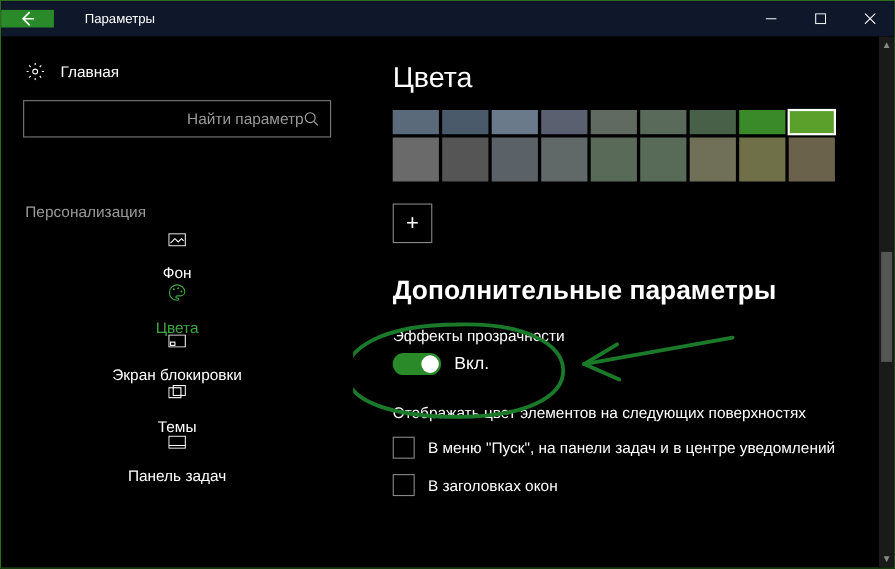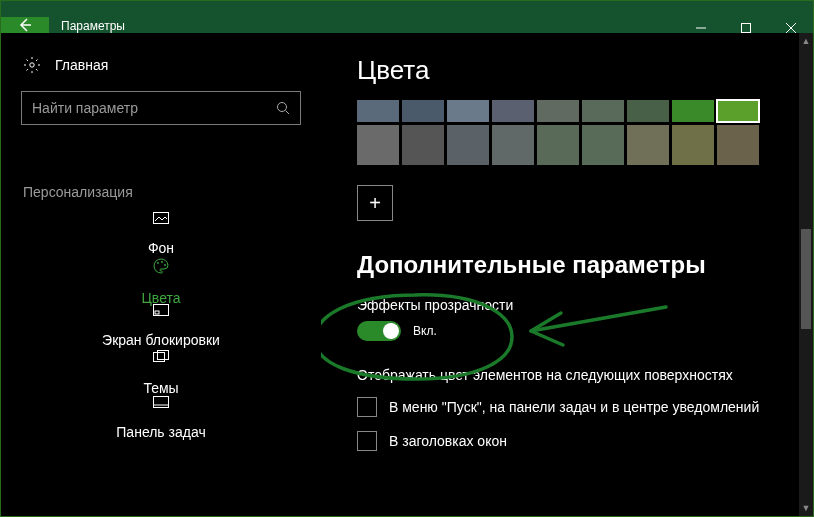--- a/index.html
+++ b/index.html
@@ -1,28 +1,28 @@
 <!DOCTYPE html>
 <html><head>
 <meta charset="utf-8">
 <style>
 * { margin: 0; padding: 0; box-sizing: border-box; font-family: "Segoe UI", Arial, sans-serif; }
 html, body { width: 814px; height: 517px; background: #000; color: #fff; overflow: hidden; }
 .window { width: 814px; height: 517px; border: 1px solid #2a6b1e; background: #000; position: relative; display: flex; flex-direction: column; }
-.titlebar { height: 32px; display: flex; align-items: flex-end; background: #14532d; }
+.titlebar { height: 32px; display: flex; align-items: center; background: #0f172a; gap: 16px; }
 .back-btn { width: 48px; background: #2a8a2a; display: flex; align-items: center; justify-content: center; cursor: pointer; }
 .title-text { flex: 0 0 auto; display: flex; align-items: center; padding-left: 12px; font-size: 12px; color: #fff; }
 .title-spacer { flex: 1; }
 .win-controls { display: flex; }
 .win-btn { width: 45px; display: flex; align-items: center; justify-content: center; cursor: pointer; color: #fff; }
 .body { flex: 1; display: flex; overflow: hidden; }
 .sidebar { width: 320px; padding: 18px 0 0 0; display: flex; flex-direction: column; }
 .home-row { display: flex; align-items: center; gap: 14px; padding: 6px 20px 14px 22px; font-size: 14px; }
 .search-wrap { margin: 4px 20px 18px 20px; height: 34px; border: 1px solid #7a7a7a; display: flex; align-items: center; padding: 0 10px; }
-.search-input { flex: 1; background: transparent; border: none; outline: none; color: #ccc; font-size: 14px; }
+.search-input { flex: 1; background: transparent; border: none; outline: none; color: #ccc; font-size: 14px; text-align: right; }
 .search-input::placeholder { color: #9a9a9a; }
 .group-label { padding: 6px 20px 12px 22px; color: #9a9a9a; font-size: 14px; margin-top: 35px; }
 .nav-item { display: flex; align-items: center; gap: 16px; height: 46px; padding: 0 22px; font-size: 14px; cursor: pointer; color: #fff; flex-direction: column; }
 .nav-item.active { color: #3fa63f; }
 .nav-item.active .nav-icon { color: #3fa63f; }
 .nav-icon { width: 18px; display: flex; justify-content: center; color: #fff; }
 .content-wrap { flex: 1; display: flex; overflow: hidden; }
 .content { flex: 1; padding: 22px 24px 20px 36px; overflow: hidden; position: relative; }
 .h1 { font-size: 26px; font-weight: 400; margin-bottom: 14px; }
 .swatch-grid { display: flex; flex-direction: column; gap: 3px; margin-bottom: 20px; }
@@ -30,21 +30,21 @@
 .swatch { width: 42px; height: 22px; cursor: pointer; }
 .swatch.selected { outline: 2px solid #fff; outline-offset: -1px; }
 .swatch-row2 .swatch { height: 40px; }
 .custom-row { display: flex; align-items: center; gap: 14px; margin-bottom: 30px; }
 .plus-box { width: 36px; height: 36px; border: 1px solid #888; display: flex; align-items: center; justify-content: center; font-size: 20px; font-weight: 300; cursor: pointer; }
 .h2 { font-size: 24px; font-weight: 700; margin-bottom: 18px; }
 .setting-label { font-size: 14px; margin-bottom: 8px; }
 .toggle-row { display: flex; align-items: center; gap: 12px; margin-bottom: 26px; }
 .toggle { width: 44px; height: 20px; border-radius: 10px; background: #2a8a2a; position: relative; cursor: pointer; }
 .toggle-knob { position: absolute; right: 2px; top: 2px; width: 16px; height: 16px; border-radius: 50%; background: #fff; }
-.toggle-text { font-size: 12px; }
+.toggle-text { font-size: 16px; }
 .surfaces-label { font-size: 14px; margin-bottom: 14px; }
 .check-row { display: flex; align-items: center; gap: 12px; margin-bottom: 14px; }
 .checkbox { width: 20px; height: 20px; border: 1px solid #888; cursor: pointer; flex-shrink: 0; }
 .check-label { font-size: 14px; }
 .scrollbar { width: 14px; background: #1a1a1a; display: flex; flex-direction: column; }
 .scroll-arrow { height: 16px; display: flex; align-items: center; justify-content: center; color: #888; font-size: 9px; }
 .scroll-track { flex: 1; position: relative; }
 .scroll-thumb { position: absolute; left: 2px; right: 2px; top: 180px; height: 100px; background: #555; }
 .annotation { position: absolute; pointer-events: none; }
 svg { display: block; }

